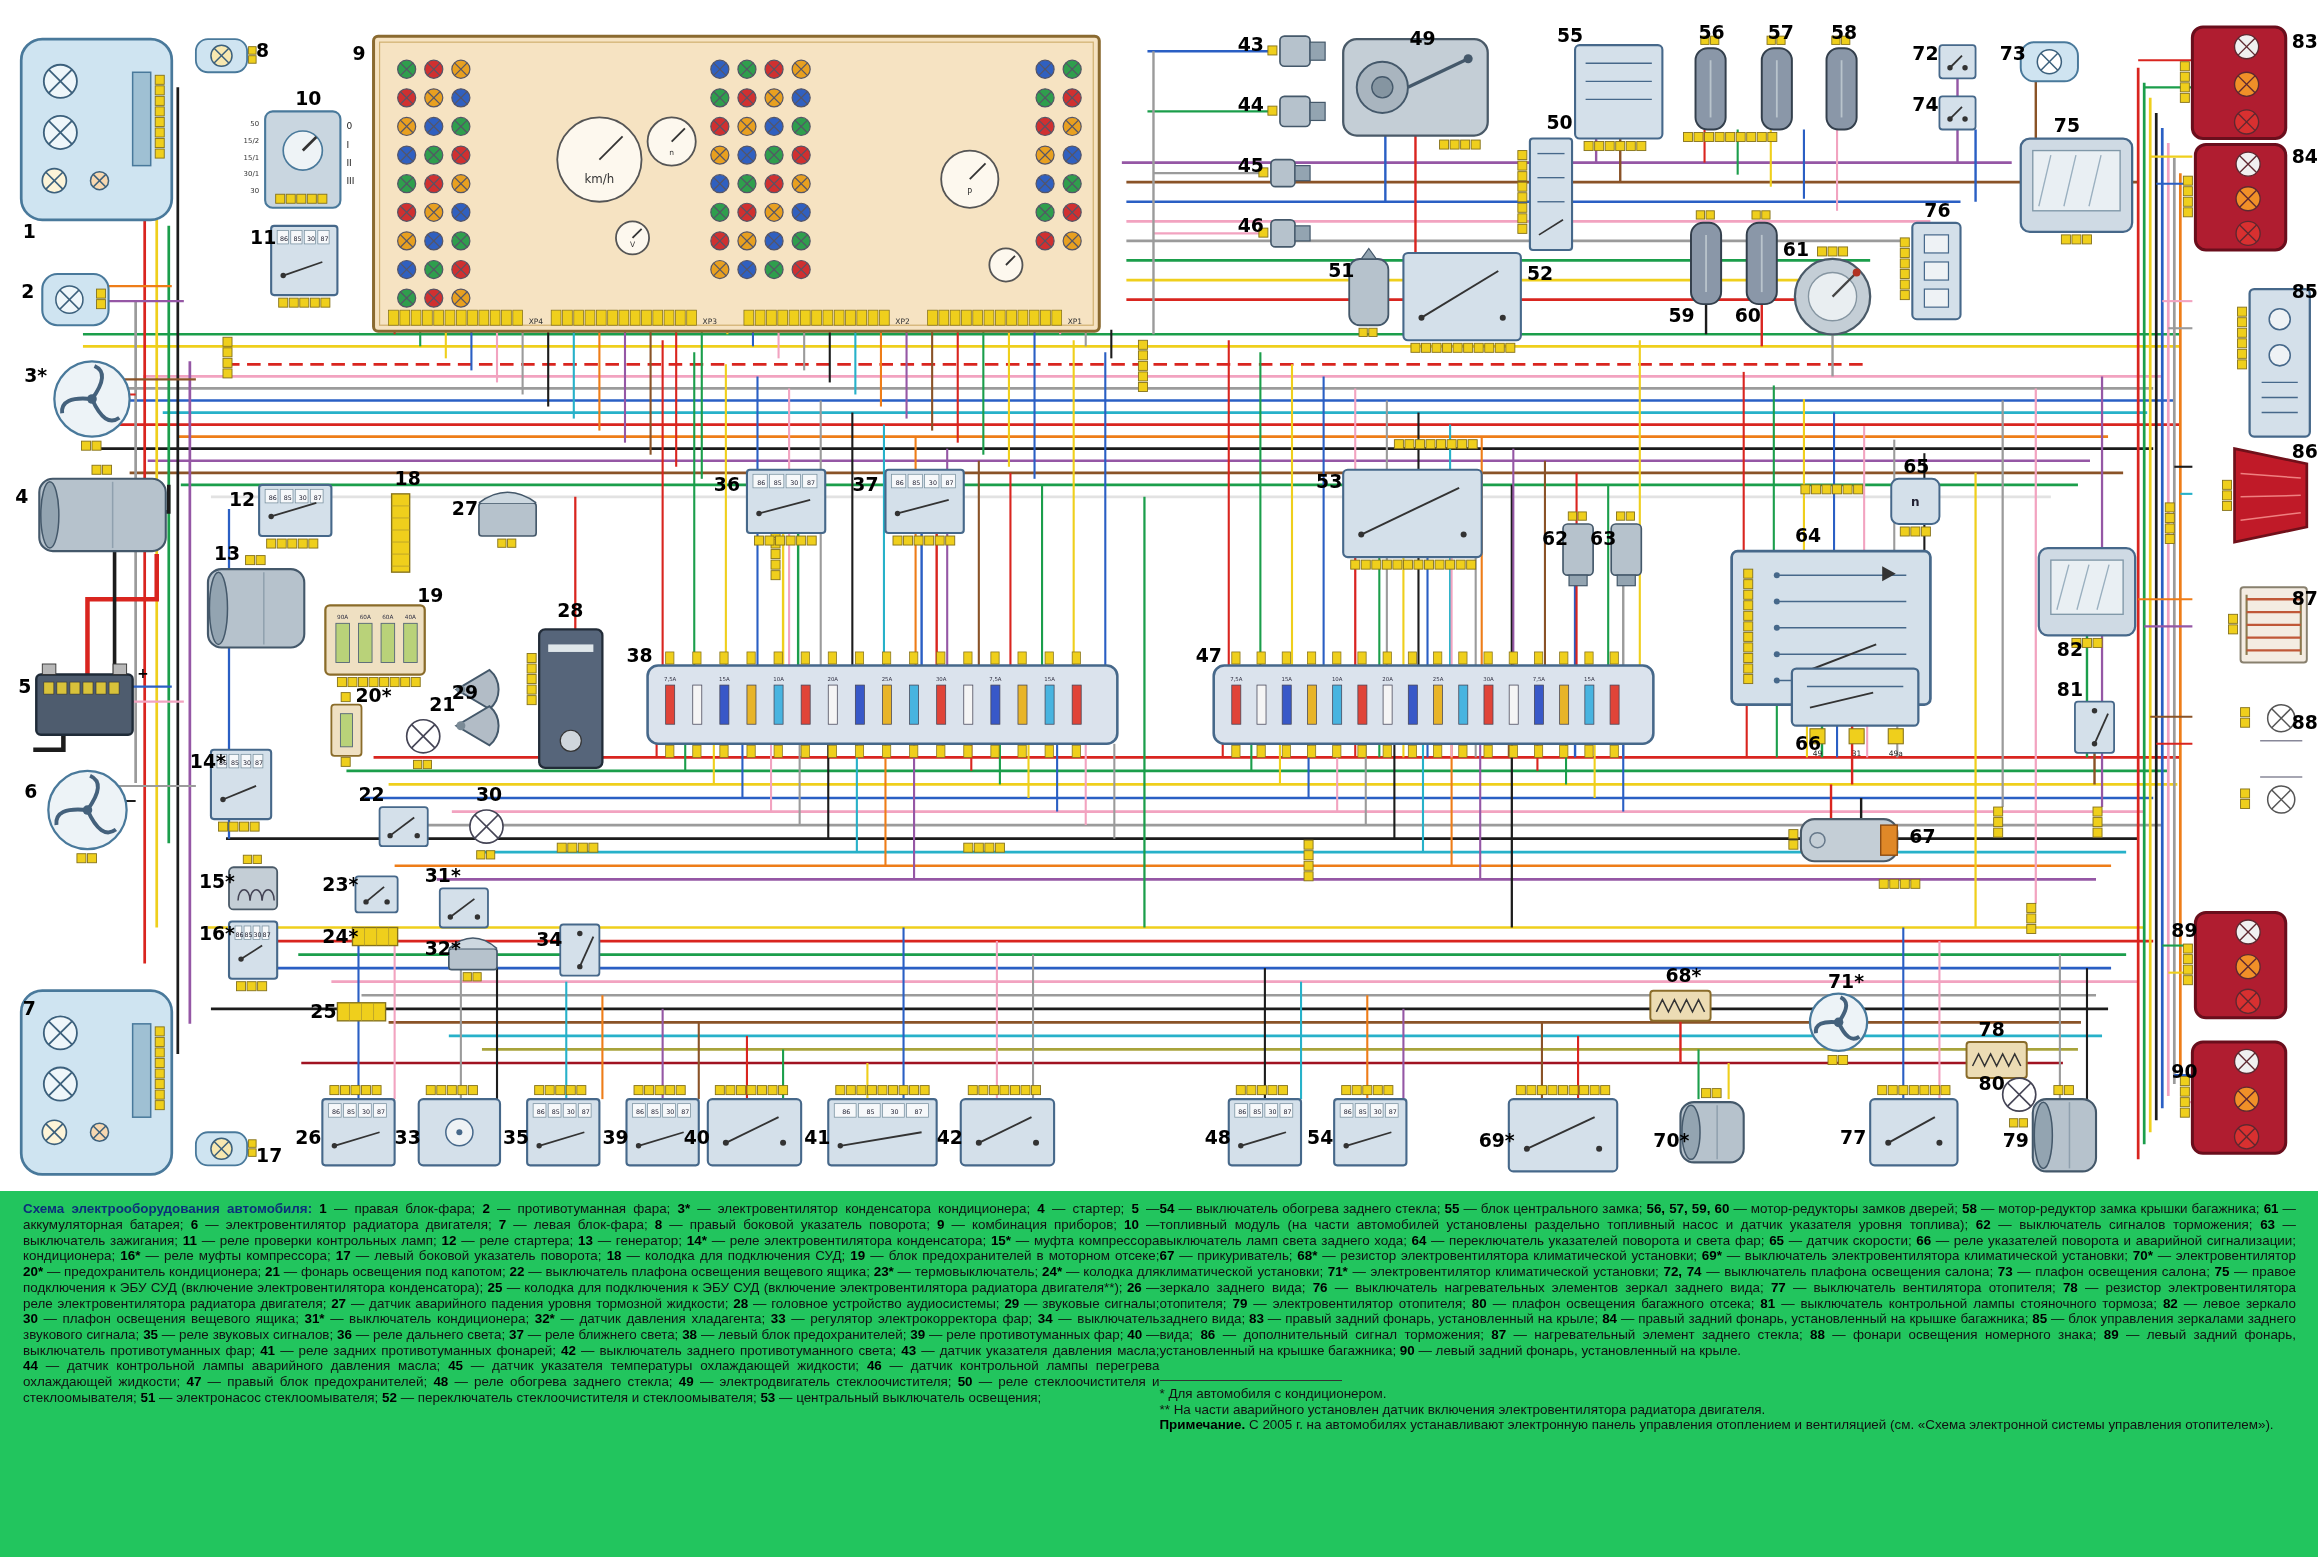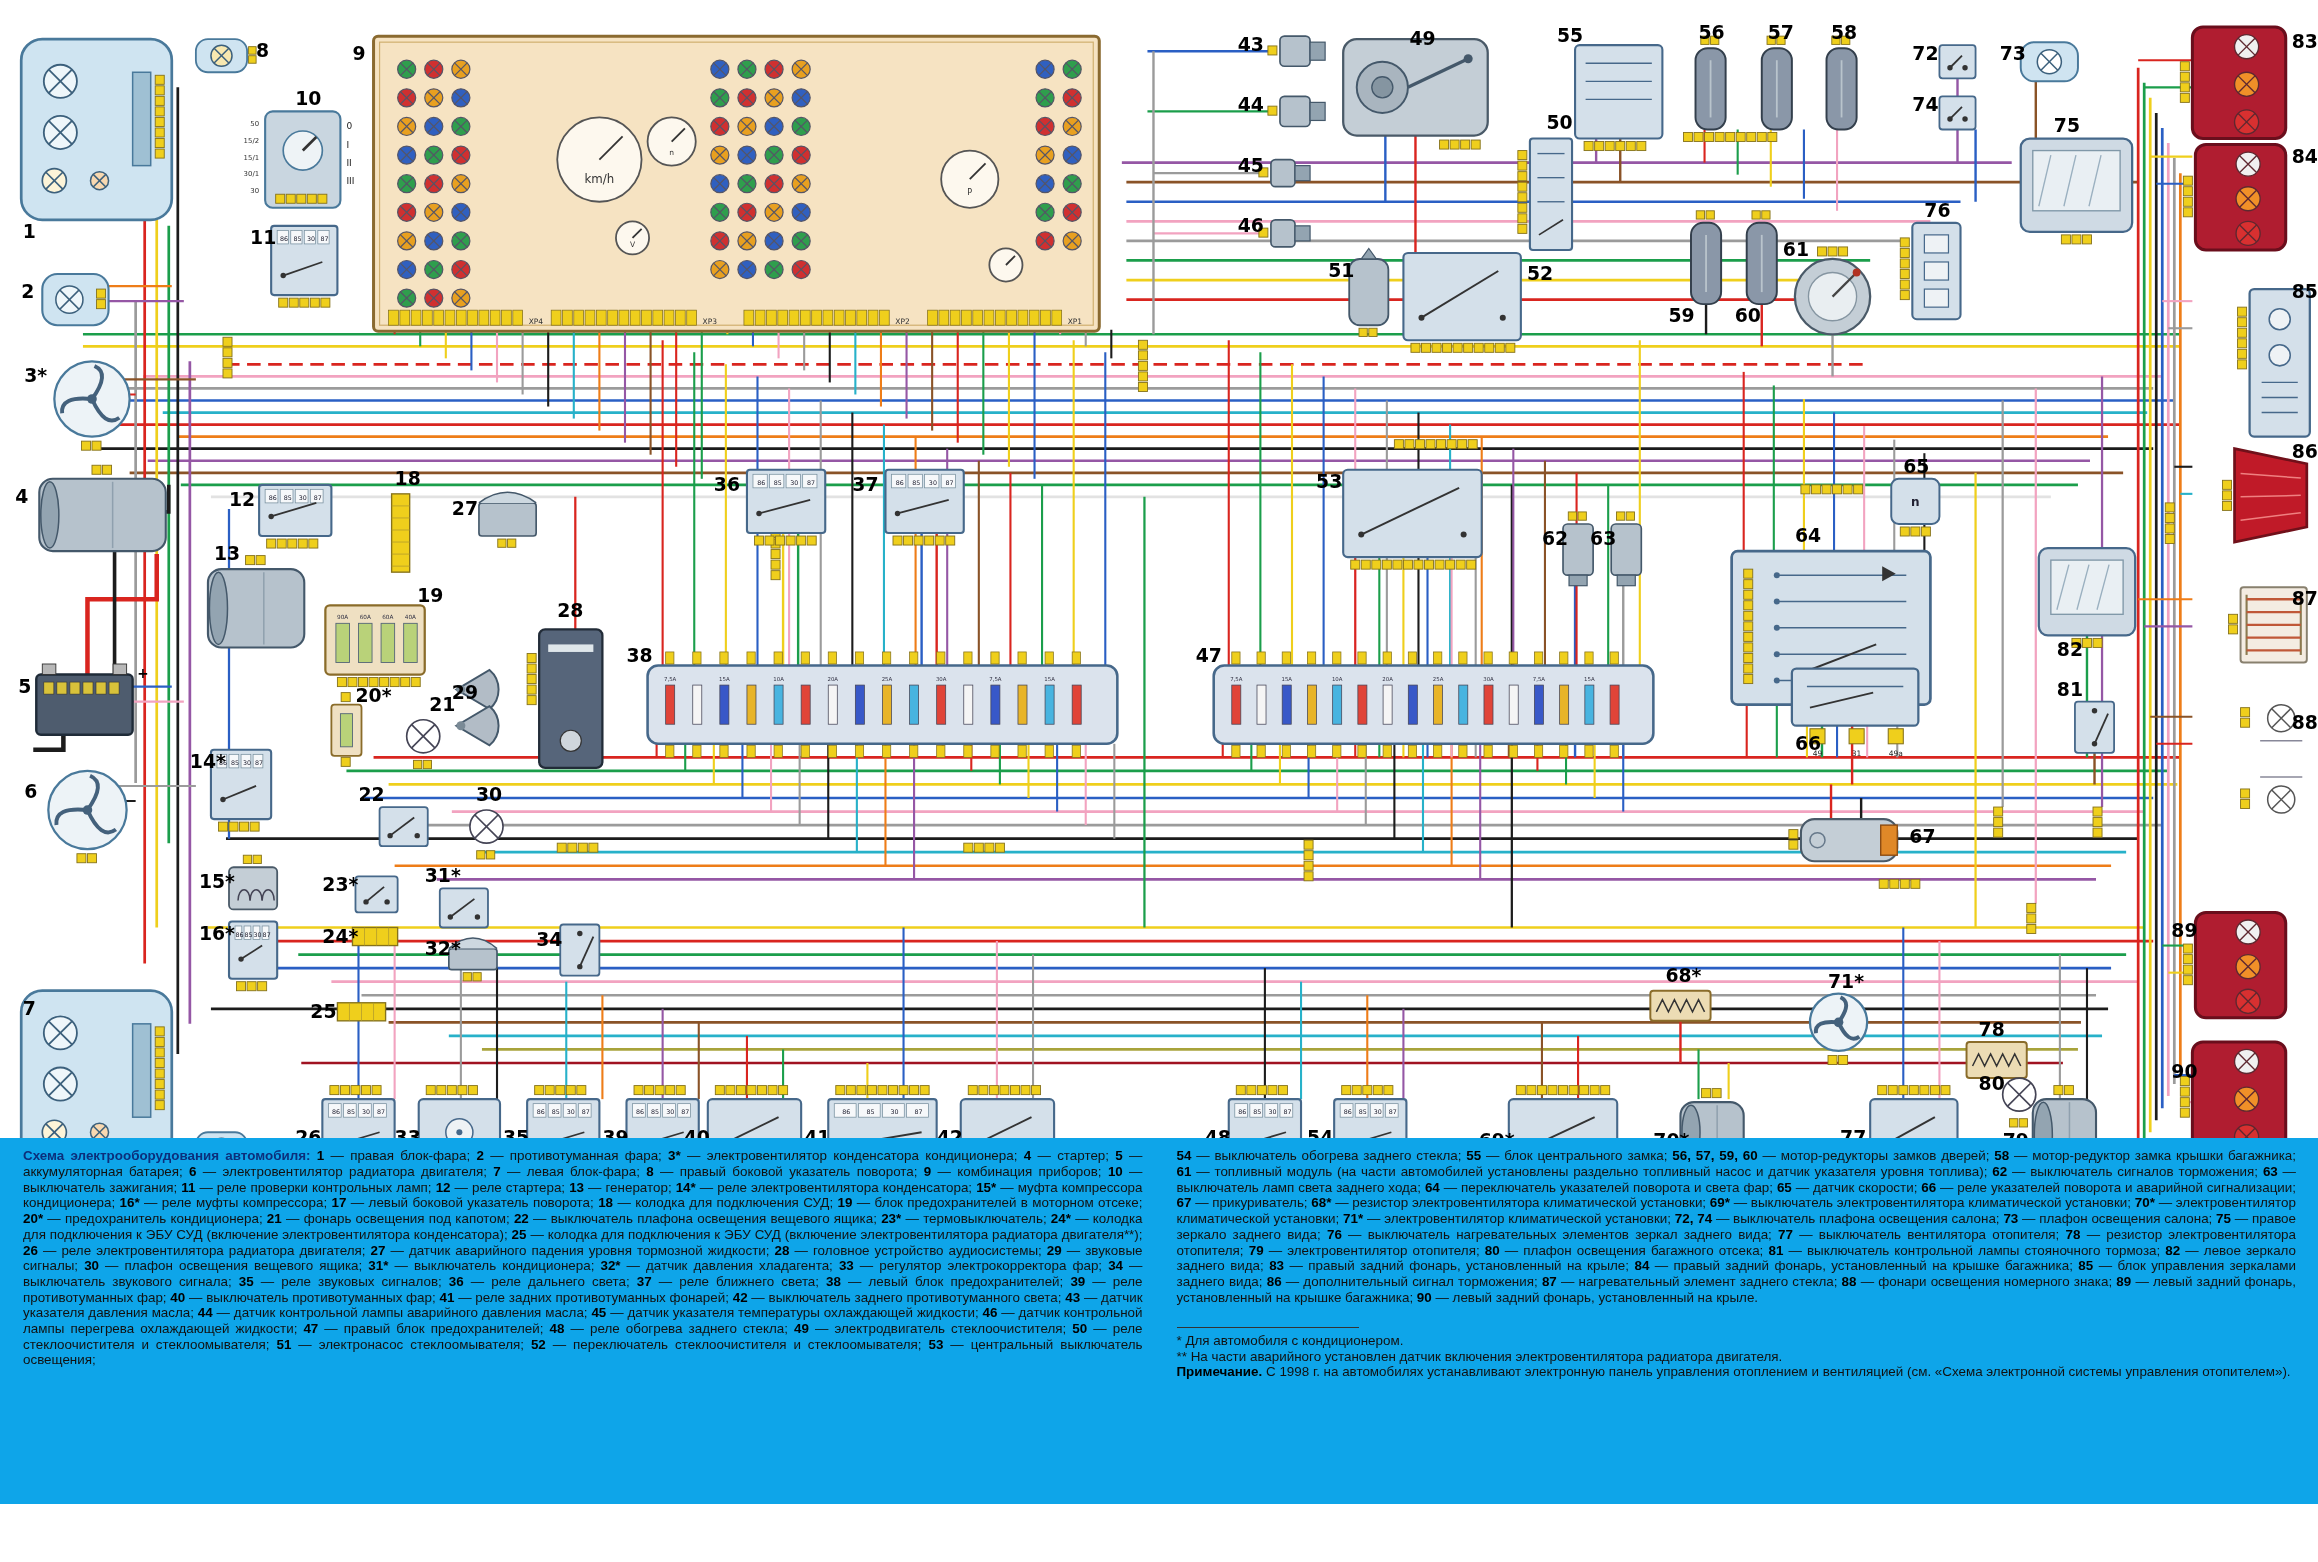--- a/index.html
+++ b/index.html
@@ -1,19 +1,19 @@
 <!DOCTYPE html>
 <html style="font-size:9px"><head>
 <meta charset="utf-8">
 <style>
   html,body{margin:0;padding:0;}
   body{width:2319px;height:1563px;background:#ffffff;position:relative;font-family:"Liberation Sans",sans-serif;}
   #diagram-wrap{position:absolute;top:0;left:0;width:2319px;height:1197px;background:#fff;}
   svg text{font-family:"DejaVu Sans",sans-serif;}
-  #legend{position:absolute;top:1138px;left:0;width:2319px;height:366px;box-sizing:border-box;padding:10.3px 23px 0;display:flex;gap:34px;background:#0ea5e9;}
+  #legend{position:absolute;top:1191px;left:0;width:2319px;height:366px;box-sizing:border-box;padding:10.3px 23px 0;display:flex;background:#22c55e;}
   .lg-col{flex:1;font-size:13.4px;line-height:15.7px;text-align:justify;color:#111;}
   .lg-title{font-weight:bold;color:#0c2f7b;}
   .lg-col b{font-weight:bold;color:#000;}
   .footnotes{margin-top:22px;}
   .footrule{width:182px;border-top:1.1px solid #333;margin:5.7px 0 4.6px;}
 </style>
 </head>
 <body>
 
 <div id="diagram-wrap">
@@ -1811,17 +1811,17 @@
     </svg>
 </div>
 
 <div id="legend">
   <div class="lg-col"><span class="lg-title">Схема электрооборудования автомобиля:</span> <span id="legend-left-items"><span><b>1</b>&nbsp;— правая блок-фара; </span><span><b>2</b>&nbsp;— противотуманная фара; </span><span><b>3*</b>&nbsp;— электровентилятор конденсатора кондиционера; </span><span><b>4</b>&nbsp;— стартер; </span><span><b>5</b>&nbsp;— аккумуляторная батарея; </span><span><b>6</b>&nbsp;— электровентилятор радиатора двигателя; </span><span><b>7</b>&nbsp;— левая блок-фара; </span><span><b>8</b>&nbsp;— правый боковой указатель поворота; </span><span><b>9</b>&nbsp;— комбинация приборов; </span><span><b>10</b>&nbsp;— выключатель зажигания; </span><span><b>11</b>&nbsp;— реле проверки контрольных ламп; </span><span><b>12</b>&nbsp;— реле стартера; </span><span><b>13</b>&nbsp;— генератор; </span><span><b>14*</b>&nbsp;— реле электровентилятора конденсатора; </span><span><b>15*</b>&nbsp;— муфта компрессора кондиционера; </span><span><b>16*</b>&nbsp;— реле муфты компрессора; </span><span><b>17</b>&nbsp;— левый боковой указатель поворота; </span><span><b>18</b>&nbsp;— колодка для подключения СУД; </span><span><b>19</b>&nbsp;— блок предохранителей в моторном отсеке; </span><span><b>20*</b>&nbsp;— предохранитель кондиционера; </span><span><b>21</b>&nbsp;— фонарь освещения под капотом; </span><span><b>22</b>&nbsp;— выключатель плафона освещения вещевого ящика; </span><span><b>23*</b>&nbsp;— термовыключатель; </span><span><b>24*</b>&nbsp;— колодка для подключения к ЭБУ СУД (включение электровентилятора конденсатора); </span><span><b>25</b>&nbsp;— колодка для подключения к ЭБУ СУД (включение электровентилятора радиатора двигателя**); </span><span><b>26</b>&nbsp;— реле электровентилятора радиатора двигателя; </span><span><b>27</b>&nbsp;— датчик аварийного падения уровня тормозной жидкости; </span><span><b>28</b>&nbsp;— головное устройство аудиосистемы; </span><span><b>29</b>&nbsp;— звуковые сигналы; </span><span><b>30</b>&nbsp;— плафон освещения вещевого ящика; </span><span><b>31*</b>&nbsp;— выключатель кондиционера; </span><span><b>32*</b>&nbsp;— датчик давления хладагента; </span><span><b>33</b>&nbsp;— регулятор электрокорректора фар; </span><span><b>34</b>&nbsp;— выключатель звукового сигнала; </span><span><b>35</b>&nbsp;— реле звуковых сигналов; </span><span><b>36</b>&nbsp;— реле дальнего света; </span><span><b>37</b>&nbsp;— реле ближнего света; </span><span><b>38</b>&nbsp;— левый блок предохранителей; </span><span><b>39</b>&nbsp;— реле противотуманных фар; </span><span><b>40</b>&nbsp;— выключатель противотуманных фар; </span><span><b>41</b>&nbsp;— реле задних противотуманных фонарей; </span><span><b>42</b>&nbsp;— выключатель заднего противотуманного света; </span><span><b>43</b>&nbsp;— датчик указателя давления масла; </span><span><b>44</b>&nbsp;— датчик контрольной лампы аварийного давления масла; </span><span><b>45</b>&nbsp;— датчик указателя температуры охлаждающей жидкости; </span><span><b>46</b>&nbsp;— датчик контрольной лампы перегрева охлаждающей жидкости; </span><span><b>47</b>&nbsp;— правый блок предохранителей; </span><span><b>48</b>&nbsp;— реле обогрева заднего стекла; </span><span><b>49</b>&nbsp;— электродвигатель стеклоочистителя; </span><span><b>50</b>&nbsp;— реле стеклоочистителя и стеклоомывателя; </span><span><b>51</b>&nbsp;— электронасос стеклоомывателя; </span><span><b>52</b>&nbsp;— переключатель стеклоочистителя и стеклоомывателя; </span><span><b>53</b>&nbsp;— центральный выключатель освещения; </span></span></div>
   <div class="lg-col"><span id="legend-right-items"><span><b>54</b>&nbsp;— выключатель обогрева заднего стекла; </span><span><b>55</b>&nbsp;— блок центрального замка; </span><span><b>56, 57, 59, 60</b>&nbsp;— мотор-редукторы замков дверей; </span><span><b>58</b>&nbsp;— мотор-редуктор замка крышки багажника; </span><span><b>61</b>&nbsp;— топливный модуль (на части автомобилей установлены раздельно топливный насос и датчик указателя уровня топлива); </span><span><b>62</b>&nbsp;— выключатель сигналов торможения; </span><span><b>63</b>&nbsp;— выключатель ламп света заднего хода; </span><span><b>64</b>&nbsp;— переключатель указателей поворота и света фар; </span><span><b>65</b>&nbsp;— датчик скорости; </span><span><b>66</b>&nbsp;— реле указателей поворота и аварийной сигнализации; </span><span><b>67</b>&nbsp;— прикуриватель; </span><span><b>68*</b>&nbsp;— резистор электровентилятора климатической установки; </span><span><b>69*</b>&nbsp;— выключатель электровентилятора климатической установки; </span><span><b>70*</b>&nbsp;— электровентилятор климатической установки; </span><span><b>71*</b>&nbsp;— электровентилятор климатической установки; </span><span><b>72, 74</b>&nbsp;— выключатель плафона освещения салона; </span><span><b>73</b>&nbsp;— плафон освещения салона; </span><span><b>75</b>&nbsp;— правое зеркало заднего вида; </span><span><b>76</b>&nbsp;— выключатель нагревательных элементов зеркал заднего вида; </span><span><b>77</b>&nbsp;— выключатель вентилятора отопителя; </span><span><b>78</b>&nbsp;— резистор электровентилятора отопителя; </span><span><b>79</b>&nbsp;— электровентилятор отопителя; </span><span><b>80</b>&nbsp;— плафон освещения багажного отсека; </span><span><b>81</b>&nbsp;— выключатель контрольной лампы стояночного тормоза; </span><span><b>82</b>&nbsp;— левое зеркало заднего вида; </span><span><b>83</b>&nbsp;— правый задний фонарь, установленный на крыле; </span><span><b>84</b>&nbsp;— правый задний фонарь, установленный на крышке багажника; </span><span><b>85</b>&nbsp;— блок управления зеркалами заднего вида; </span><span><b>86</b>&nbsp;— дополнительный сигнал торможения; </span><span><b>87</b>&nbsp;— нагревательный элемент заднего стекла; </span><span><b>88</b>&nbsp;— фонари освещения номерного знака; </span><span><b>89</b>&nbsp;— левый задний фонарь, установленный на крышке багажника; </span><span><b>90</b>&nbsp;— левый задний фонарь, установленный на крыле.</span></span>
     <div class="footnotes">
       <div class="footrule"></div>
       <div>* Для автомобиля с кондиционером.</div>
       <div>** На части аварийного установлен датчик включения электровентилятора радиатора двигателя.</div>
-      <div><b>Примечание.</b> <span>С 1998 г. на автомобилях устанавливают электронную панель управления отоплением и вентиляцией (см. «Схема электронной системы управления отопителем»).</span></div>
+      <div><b>Примечание.</b> <span>С 2005 г. на автомобилях устанавливают электронную панель управления отоплением и вентиляцией (см. «Схема электронной системы управления отопителем»).</span></div>
     </div>
   </div>
 </div>
 
 
 </body></html>

